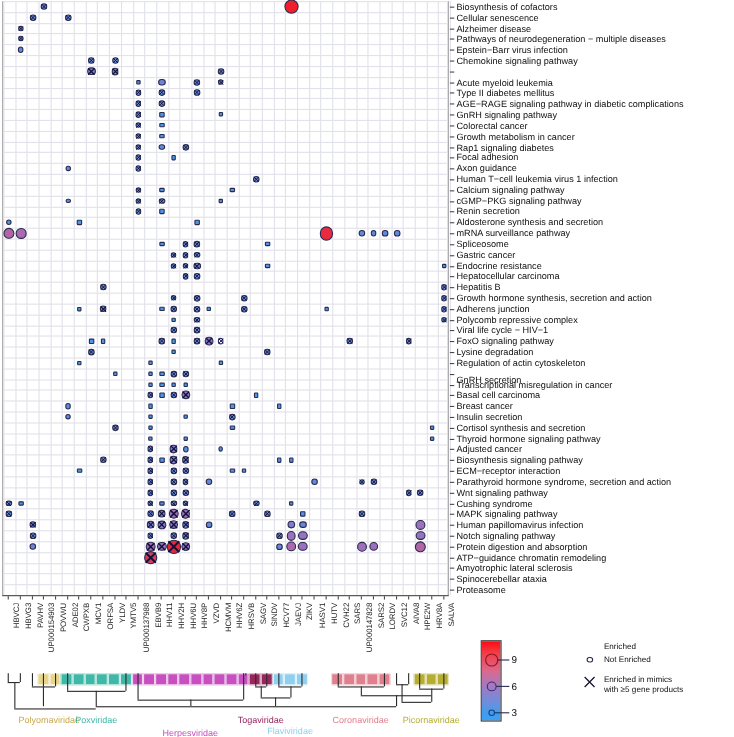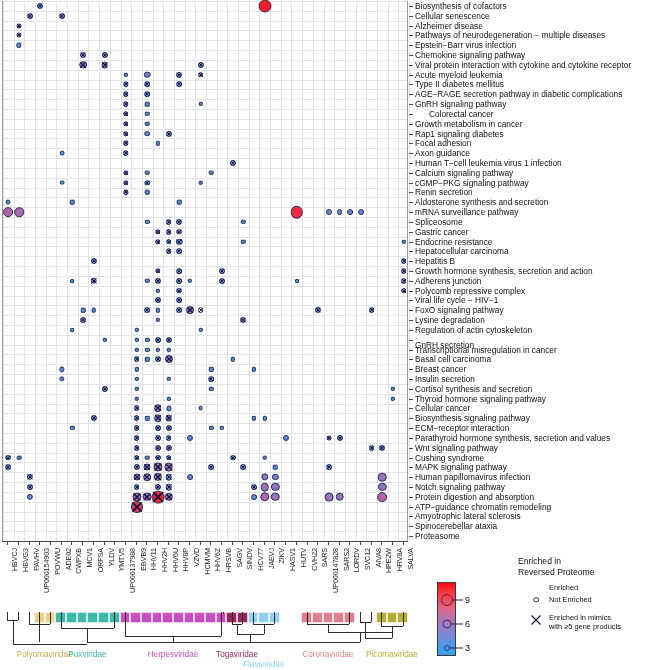--- a/index.html
+++ b/index.html
@@ -1137,31 +1137,30 @@
       <div class="ylabel" style="top: 15.7273px;">Cellular senescence</div>
       <div class="ytick" style="top: 25.5455px;"></div>
       <div class="ylabel" style="top: 25.5455px;">Alzheimer disease</div>
       <div class="ytick" style="top: 35.3636px;"></div>
       <div class="ylabel" style="top: 35.3636px;">Pathways of neurodegeneration − multiple diseases</div>
       <div class="ytick" style="top: 45.1818px;"></div>
       <div class="ylabel" style="top: 45.1818px;">Epstein−Barr virus infection</div>
       <div class="ytick" style="top: 55px;"></div>
       <div class="ylabel" style="top: 55px;">Chemokine signaling pathway</div>
       <div class="ytick" style="top: 64.8182px;"></div>
-      <div class="ylabel" style="top: 64.8182px;">Viral protein interaction with cytokine and cytokine receptor</div>
       <div class="ytick" style="top: 74.6364px;"></div>
       <div class="ylabel" style="top: 74.6364px;">Acute myeloid leukemia</div>
       <div class="ytick" style="top: 84.4545px;"></div>
       <div class="ylabel" style="top: 84.4545px;">Type II diabetes mellitus</div>
       <div class="ytick" style="top: 94.2727px;"></div>
-      <div class="ylabel" style="top: 94.2727px;">AGE−RAGE secretion pathway in diabetic complications</div>
+      <div class="ylabel" style="top: 94.2727px;">AGE−RAGE signaling pathway in diabetic complications</div>
       <div class="ytick" style="top: 104.091px;"></div>
       <div class="ylabel" style="top: 104.091px;">GnRH signaling pathway</div>
       <div class="ytick" style="top: 113.909px;"></div>
-      <div class="ylabel" style="top: 113.909px; margin-left: 14px;">Colorectal cancer</div>
+      <div class="ylabel" style="top: 113.909px;">Colorectal cancer</div>
       <div class="ytick" style="top: 123.727px;"></div>
       <div class="ylabel" style="top: 123.727px;">Growth metabolism in cancer</div>
       <div class="ytick" style="top: 133.545px;"></div>
       <div class="ylabel" style="top: 133.545px;">Rap1 signaling diabetes</div>
       <div class="ytick" style="top: 143.364px;"></div>
       <div class="ylabel" style="top: 143.364px;">Focal adhesion</div>
       <div class="ytick" style="top: 153.182px;"></div>
       <div class="ylabel" style="top: 153.182px;">Axon guidance</div>
       <div class="ytick" style="top: 163px;"></div>
       <div class="ylabel" style="top: 163px;">Human T−cell leukemia virus 1 infection</div>
@@ -1207,27 +1206,27 @@
       <div class="ylabel" style="top: 359.364px;">Basal cell carcinoma</div>
       <div class="ytick" style="top: 369.182px;"></div>
       <div class="ylabel" style="top: 369.182px;">Breast cancer</div>
       <div class="ytick" style="top: 379px;"></div>
       <div class="ylabel" style="top: 379px;">Insulin secretion</div>
       <div class="ytick" style="top: 388.818px;"></div>
       <div class="ylabel" style="top: 388.818px;">Cortisol synthesis and secretion</div>
       <div class="ytick" style="top: 398.636px;"></div>
       <div class="ylabel" style="top: 398.636px;">Thyroid hormone signaling pathway</div>
       <div class="ytick" style="top: 408.455px;"></div>
-      <div class="ylabel" style="top: 408.455px;">Cellular cancer</div>
+      <div class="ylabel" style="top: 408.455px;">Adjusted cancer</div>
       <div class="ytick" style="top: 418.273px;"></div>
       <div class="ylabel" style="top: 418.273px;">Biosynthesis signaling pathway</div>
       <div class="ytick" style="top: 428.091px;"></div>
       <div class="ylabel" style="top: 428.091px;">ECM−receptor interaction</div>
       <div class="ytick" style="top: 437.909px;"></div>
-      <div class="ylabel" style="top: 437.909px;">Parathyroid hormone synthesis, secretion and values</div>
+      <div class="ylabel" style="top: 437.909px;">Parathyroid hormone syndrome, secretion and action</div>
       <div class="ytick" style="top: 447.727px;"></div>
       <div class="ylabel" style="top: 447.727px;">Wnt signaling pathway</div>
       <div class="ytick" style="top: 457.545px;"></div>
       <div class="ylabel" style="top: 457.545px;">Cushing syndrome</div>
       <div class="ytick" style="top: 467.364px;"></div>
       <div class="ylabel" style="top: 467.364px;">MAPK signaling pathway</div>
       <div class="ytick" style="top: 477.182px;"></div>
       <div class="ylabel" style="top: 477.182px;">Human papillomavirus infection</div>
       <div class="ytick" style="top: 487px;"></div>
       <div class="ylabel" style="top: 487px;">Notch signaling pathway</div>
@@ -1252,22 +1251,20 @@
     <div class="cb-label" style="left:45px; top:44px;">9</div>
 
     <div class="cb-ring" style="left:26.5px; top:68px; width:9px; height:9px; border-color:#4a2b6b;"></div>
     <div class="cb-tick" style="left:31px; top:68px; width:12px;"></div>
     <div class="cb-label" style="left:45px; top:68px;">6</div>
 
     <div class="cb-ring" style="left:26.5px; top:92px; width:6px; height:6px; border-color:#1c3d7a;"></div>
     <div class="cb-tick" style="left:29.5px; top:92px; width:13.5px;"></div>
     <div class="cb-label" style="left:45px; top:92px;">3</div>
 
-    <div class="legend-title" style="left:98px; top:0px; width:120px;">Enriched in
-Reversed Proteome</div>
 
     <div class="lg-item-label" style="left:129px; top:28px;">Enriched</div>
 
     <div class="lg-ring" style="left:116px; top:43.5px; width:5.5px; height:5.5px;"></div>
     <div class="lg-item-label" style="left:129px; top:39.5px;">Not Enriched</div>
 
     <div class="xmark" style="left:116px; top:64px;">
       <svg width="11" height="11" viewBox="0 0 11 11">
         <path d="M1 1 L10 10 M10 1 L1 10" stroke="#101030" stroke-width="1.1" fill="none"></path>
       </svg>
@@ -1293,21 +1290,21 @@
       <div class="fam-cell" style="left: 119.526px; top: 14px; width: 10.6842px;"></div>
       <div class="fam-cell" style="left: 130.211px; top: 14px; width: 10.6842px;"></div>
       <div class="fam-cell" style="left: 140.895px; top: 14px; width: 10.6842px;"></div>
       <div class="fam-cell" style="left: 151.579px; top: 14px; width: 10.6842px;"></div>
       <div class="fam-cell" style="left: 162.263px; top: 14px; width: 10.6842px;"></div>
       <div class="fam-cell" style="left: 172.947px; top: 14px; width: 10.6842px;"></div>
       <div class="fam-cell" style="left: 183.632px; top: 14px; width: 10.6842px;"></div>
       <div class="fam-cell" style="left: 194.316px; top: 14px; width: 10.6842px;"></div>
       <div class="fam-cell" style="left: 205px; top: 14px; width: 10.6842px;"></div>
       <div class="fam-cell" style="left: 215.684px; top: 14px; width: 10.6842px;"></div>
-      <div class="fam-label" style="left: 172.947px; color: rgb(199, 79, 192); top: 52px;">Herpesviridae</div>
+      <div class="fam-label" style="left: 172.947px; color: rgb(199, 79, 192); top: 64px;">Herpesviridae</div>
       <div class="fam-bar" style="left: 226.368px; top: 14px; width: 21.3684px; background: rgb(151, 38, 92);"></div>
       <div class="fam-cell" style="left: 226.368px; top: 14px; width: 10.6842px;"></div>
       <div class="fam-cell" style="left: 237.053px; top: 14px; width: 10.6842px;"></div>
       <div class="fam-label" style="left: 237.053px; color: rgb(151, 38, 92); top: 52px;">Togaviridae</div>
       <div class="fam-bar" style="left: 247.737px; top: 14px; width: 32.0526px; background: rgb(143, 208, 240);"></div>
       <div class="fam-cell" style="left: 247.737px; top: 14px; width: 10.6842px;"></div>
       <div class="fam-cell" style="left: 258.421px; top: 14px; width: 10.6842px;"></div>
       <div class="fam-cell" style="left: 269.105px; top: 14px; width: 10.6842px;"></div>
       <div class="fam-label" style="left: 263.763px; color: rgb(143, 208, 240); top: 62px;">Flaviviridae</div>
       <div class="fam-bar" style="left: 301.158px; top: 14px; width: 53.4211px; background: rgb(224, 127, 142);"></div>

